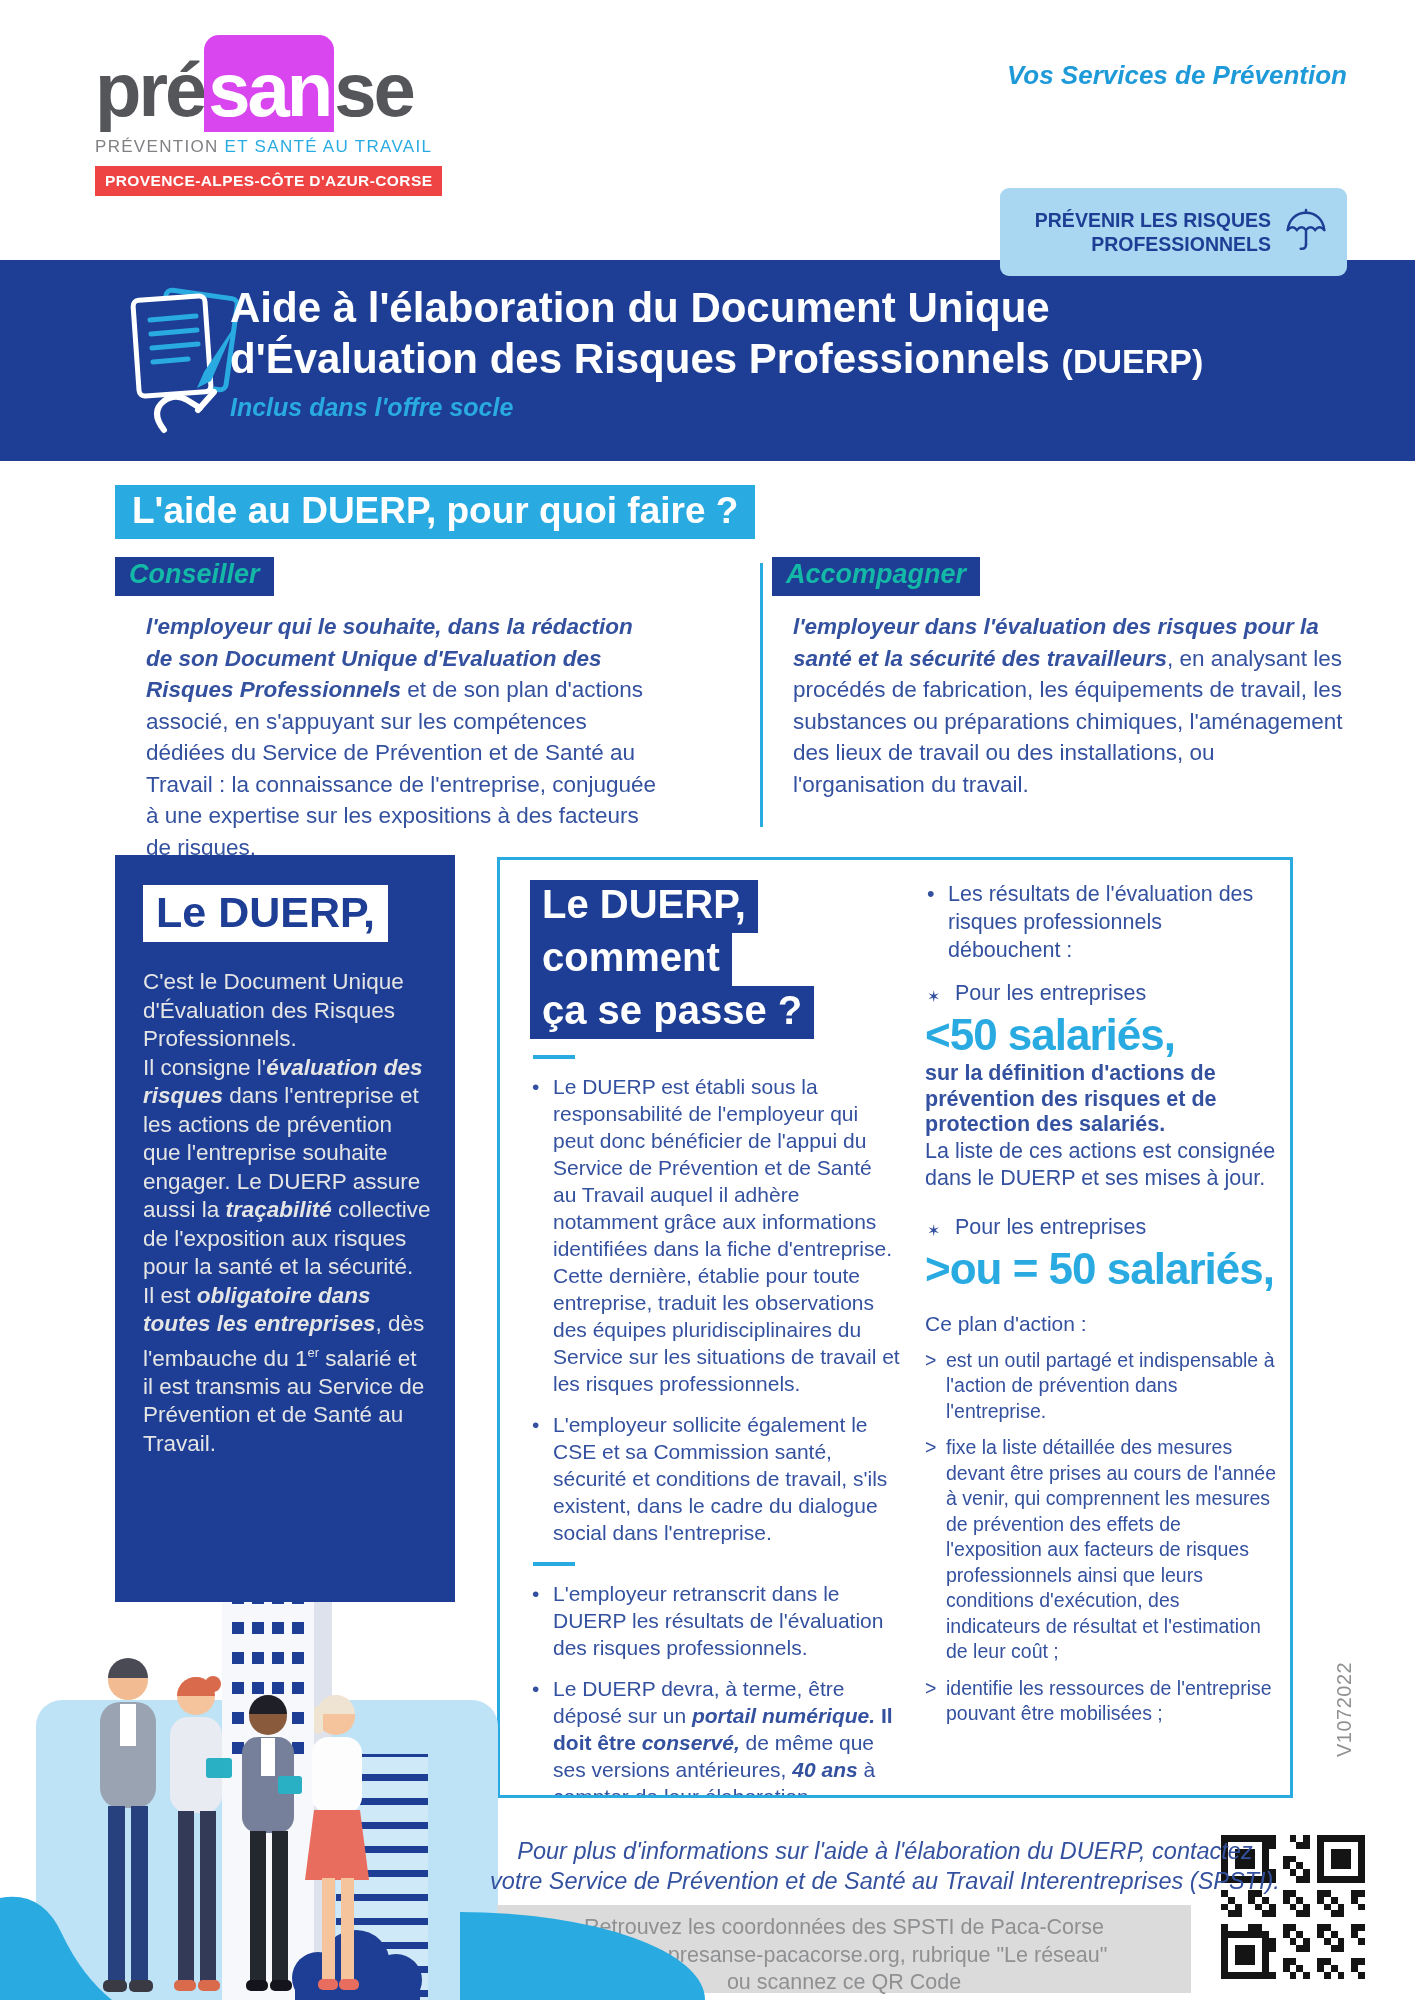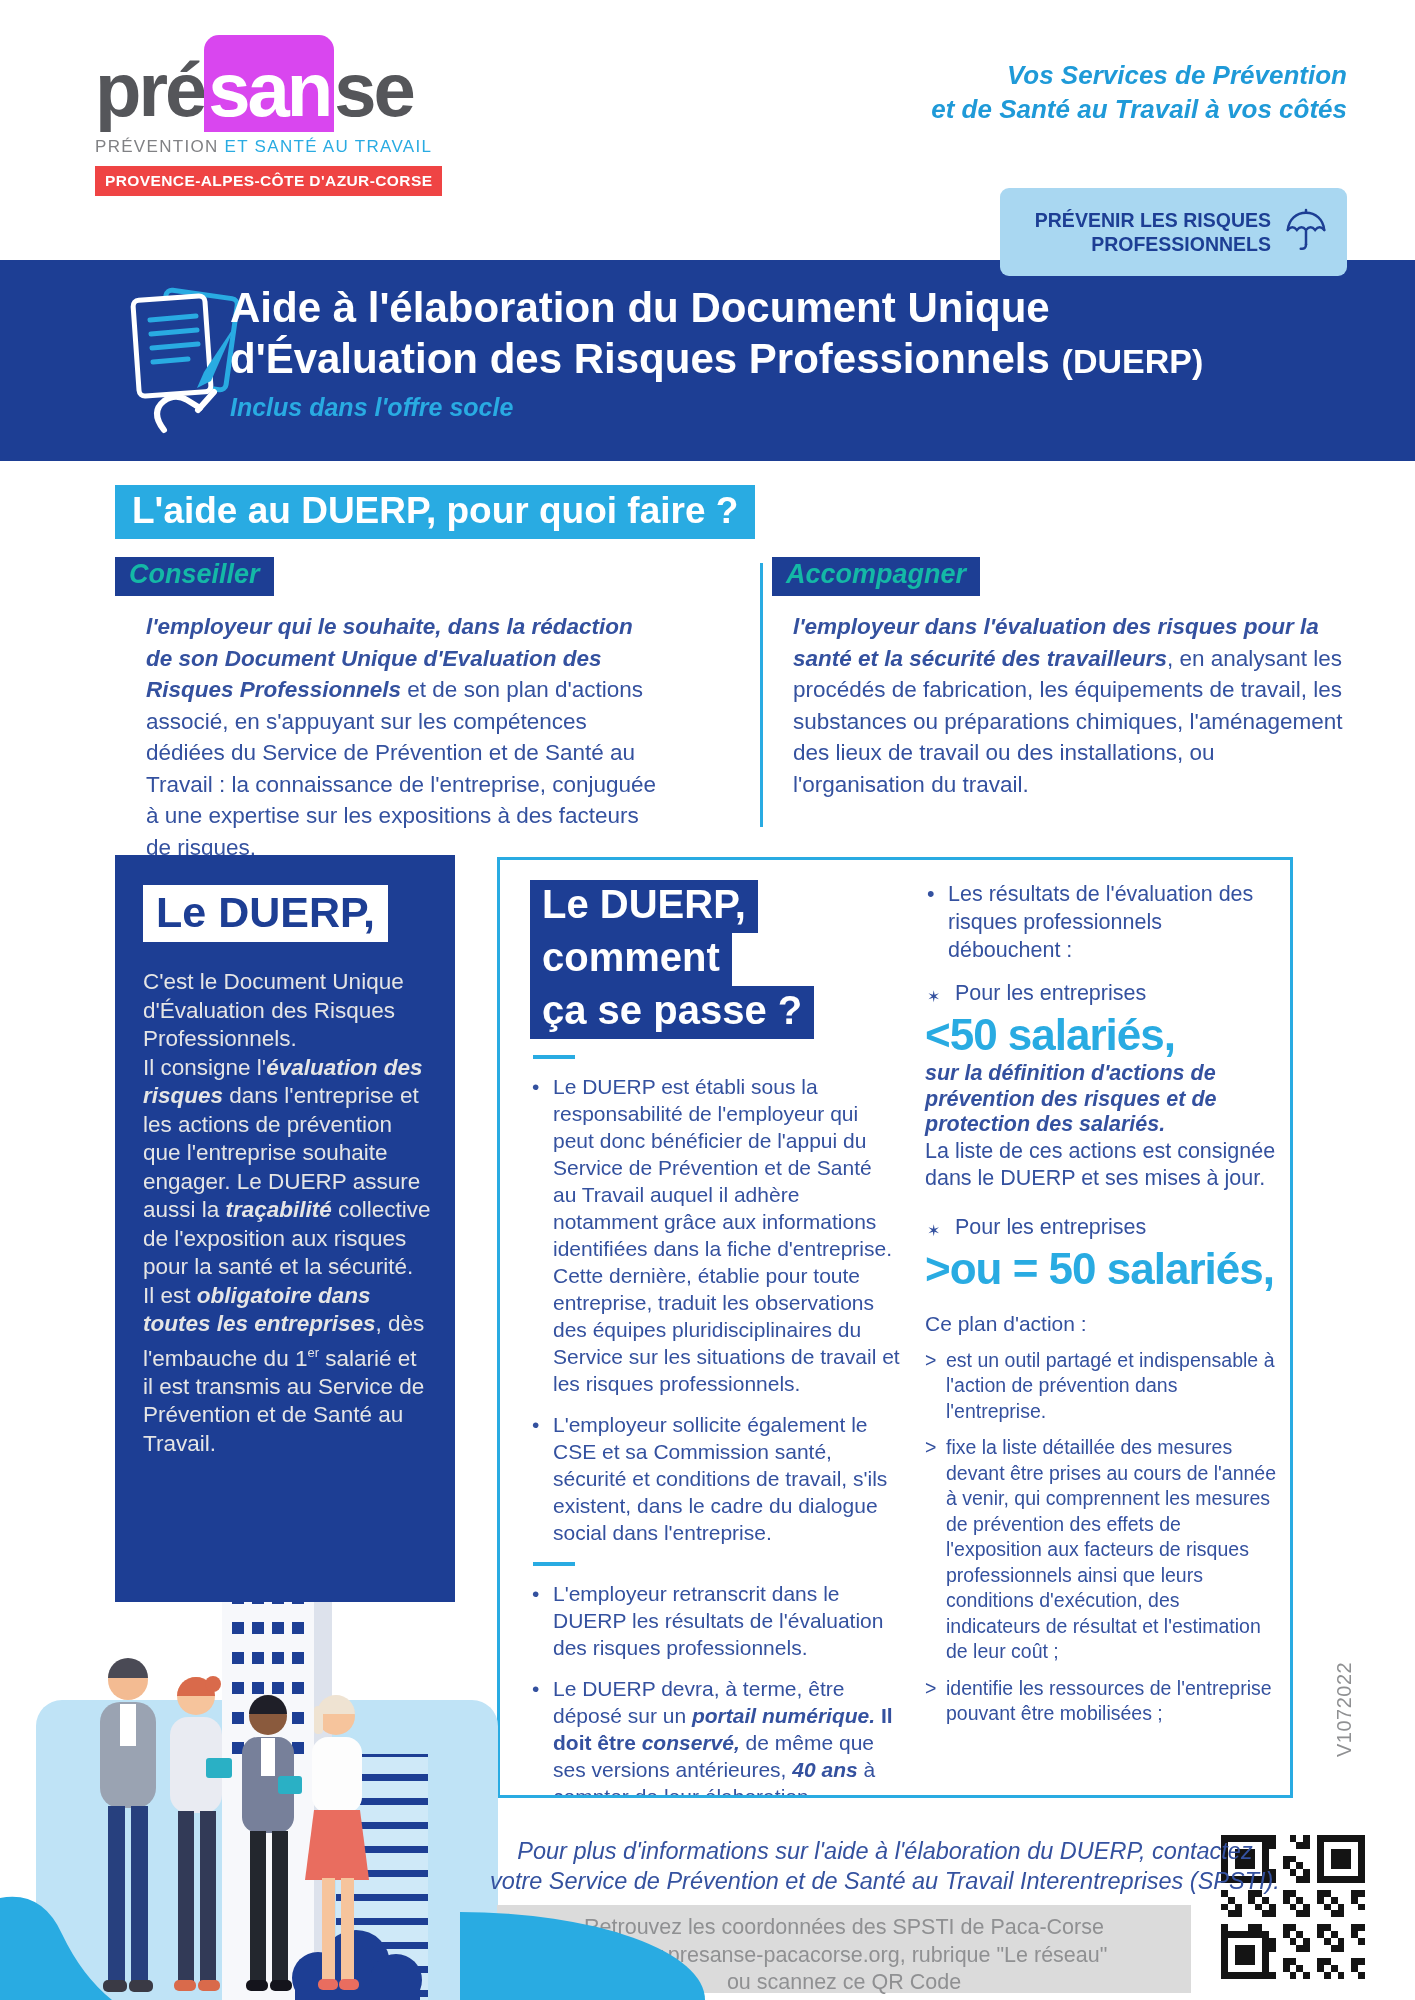--- a/index.html
+++ b/index.html
@@ -54,21 +54,21 @@
     line-height:1.1; padding:2px 12px 7px; }
   .dash { width:42px; height:4px; background:#29abe2; margin:16px 0 14px 3px; }
   .bullet { position:relative; padding-left:23px; font-size:21px; line-height:27px;
     color:#34519f; margin-bottom:14px; }
   .bullet::before { content:"•"; position:absolute; left:2px; top:0; }
   .results-col { position:absolute; left:425px; top:20px; width:352px; }
   .star-line { position:relative; padding-left:30px; font-size:21.5px; color:#34519f; line-height:27px; }
   .star-line::before { content:"✶"; position:absolute; left:2px; top:3px; font-size:16px; }
   .big-blue { font-size:44px; font-weight:bold; color:#29abe2; letter-spacing:-1px;
     line-height:1.05; margin:5px 0 3px; }
-  .sub-bi { font-size:21.5px; line-height:25.5px; color:#34519f; font-weight:bold; font-style:italic; }
+  .sub-bi { font-size:21.5px; line-height:25.5px; color:#34519f; font-weight:bold; }
   .sub-reg { font-size:21.5px; line-height:27px; color:#34519f; }
   .gap-lg { margin-top:22px; } .gap-md { margin-top:16px; }
   .plan-intro { font-size:21px; color:#34519f; margin:20px 0 12px; }
   .plan-item { position:relative; padding-left:21px; font-size:19.5px; line-height:25.5px;
     color:#34519f; margin-bottom:11px; }
   .plan-item::before { content:">"; position:absolute; left:0; top:0; }
   
   .contact { position:absolute; left:425px; top:1836px; width:920px; text-align:center;
     font-size:23.5px; font-style:italic; color:#34519f; line-height:30px; z-index:4; }
   .gray-bar { position:absolute; left:497px; top:1905px; width:694px; height:88px;
@@ -90,21 +90,20 @@
 <div class="page">
 
   <div class="logo">
     <div class="logo-word"><span>pré</span><span class="logo-san">san</span><span>se</span></div>
     <div class="logo-tagline"><span>PRÉVENTION</span> <span class="blue">ET SANTÉ AU TRAVAIL</span></div>
     <div class="logo-region">PROVENCE-ALPES-CÔTE D'AZUR-CORSE</div>
   </div>
 
   <div class="slogan">
     <div>Vos Services de Prévention</div>
-    <div>et de Santé au Travail à vos côtés</div>
   </div>
 
   <div class="badge">
     <div class="badge-text">
       <div>PRÉVENIR LES RISQUES</div>
       <div>PROFESSIONNELS</div>
     </div>
     <span>
       <svg width="46" height="46" viewBox="0 0 48 48" fill="none">
         <g stroke="#1d3e94" stroke-width="2.6" stroke-linecap="round" fill="none">

